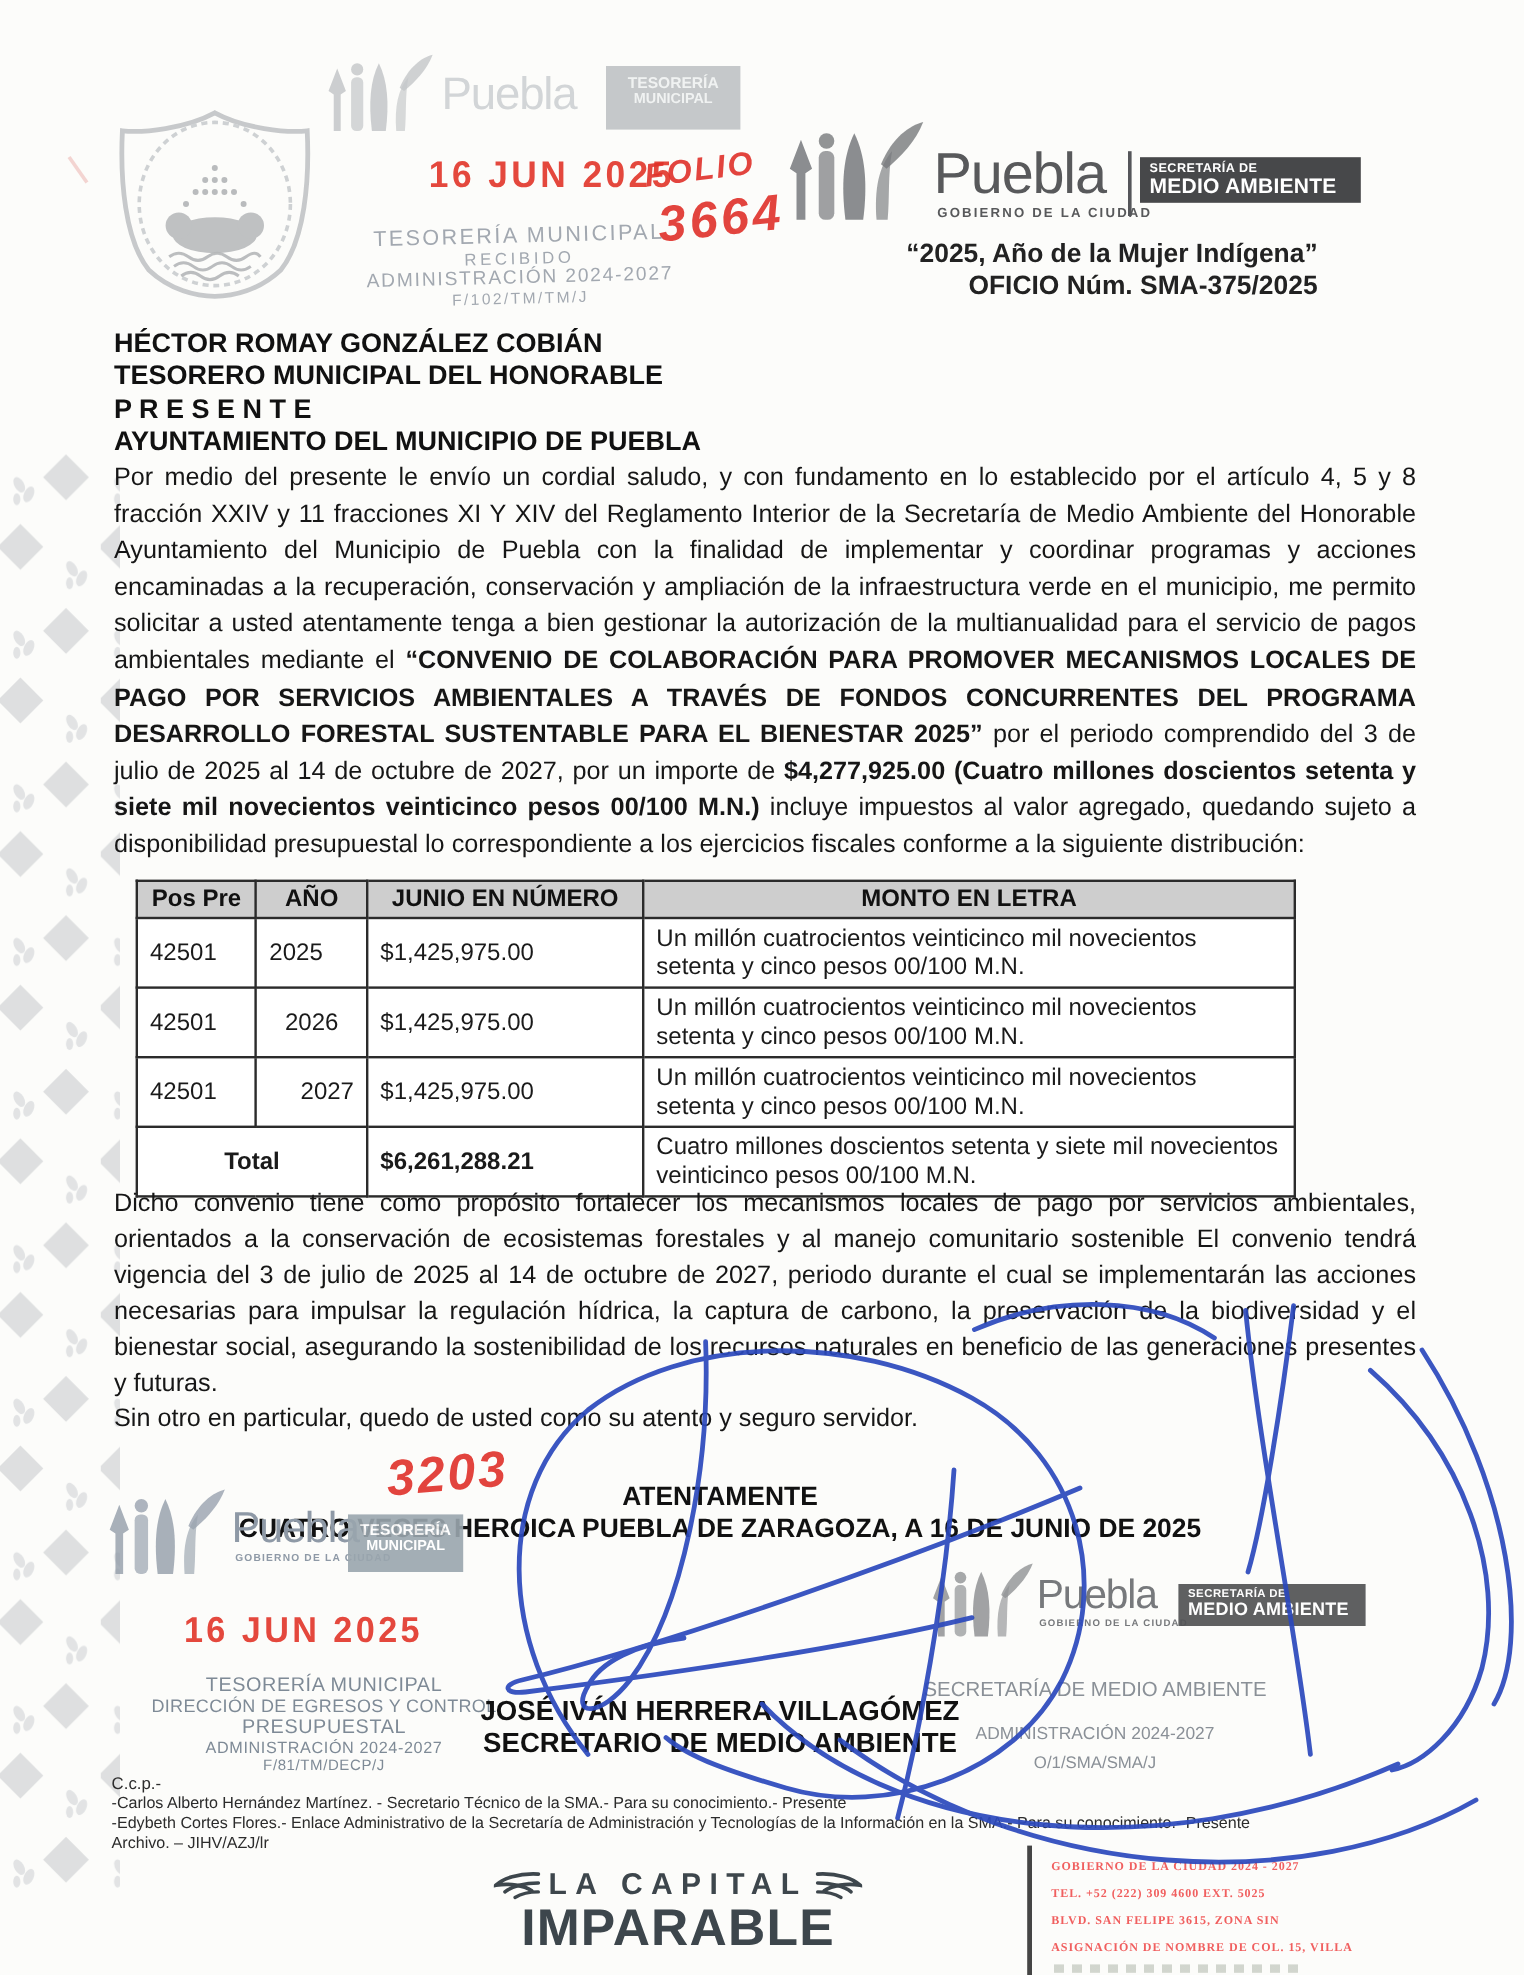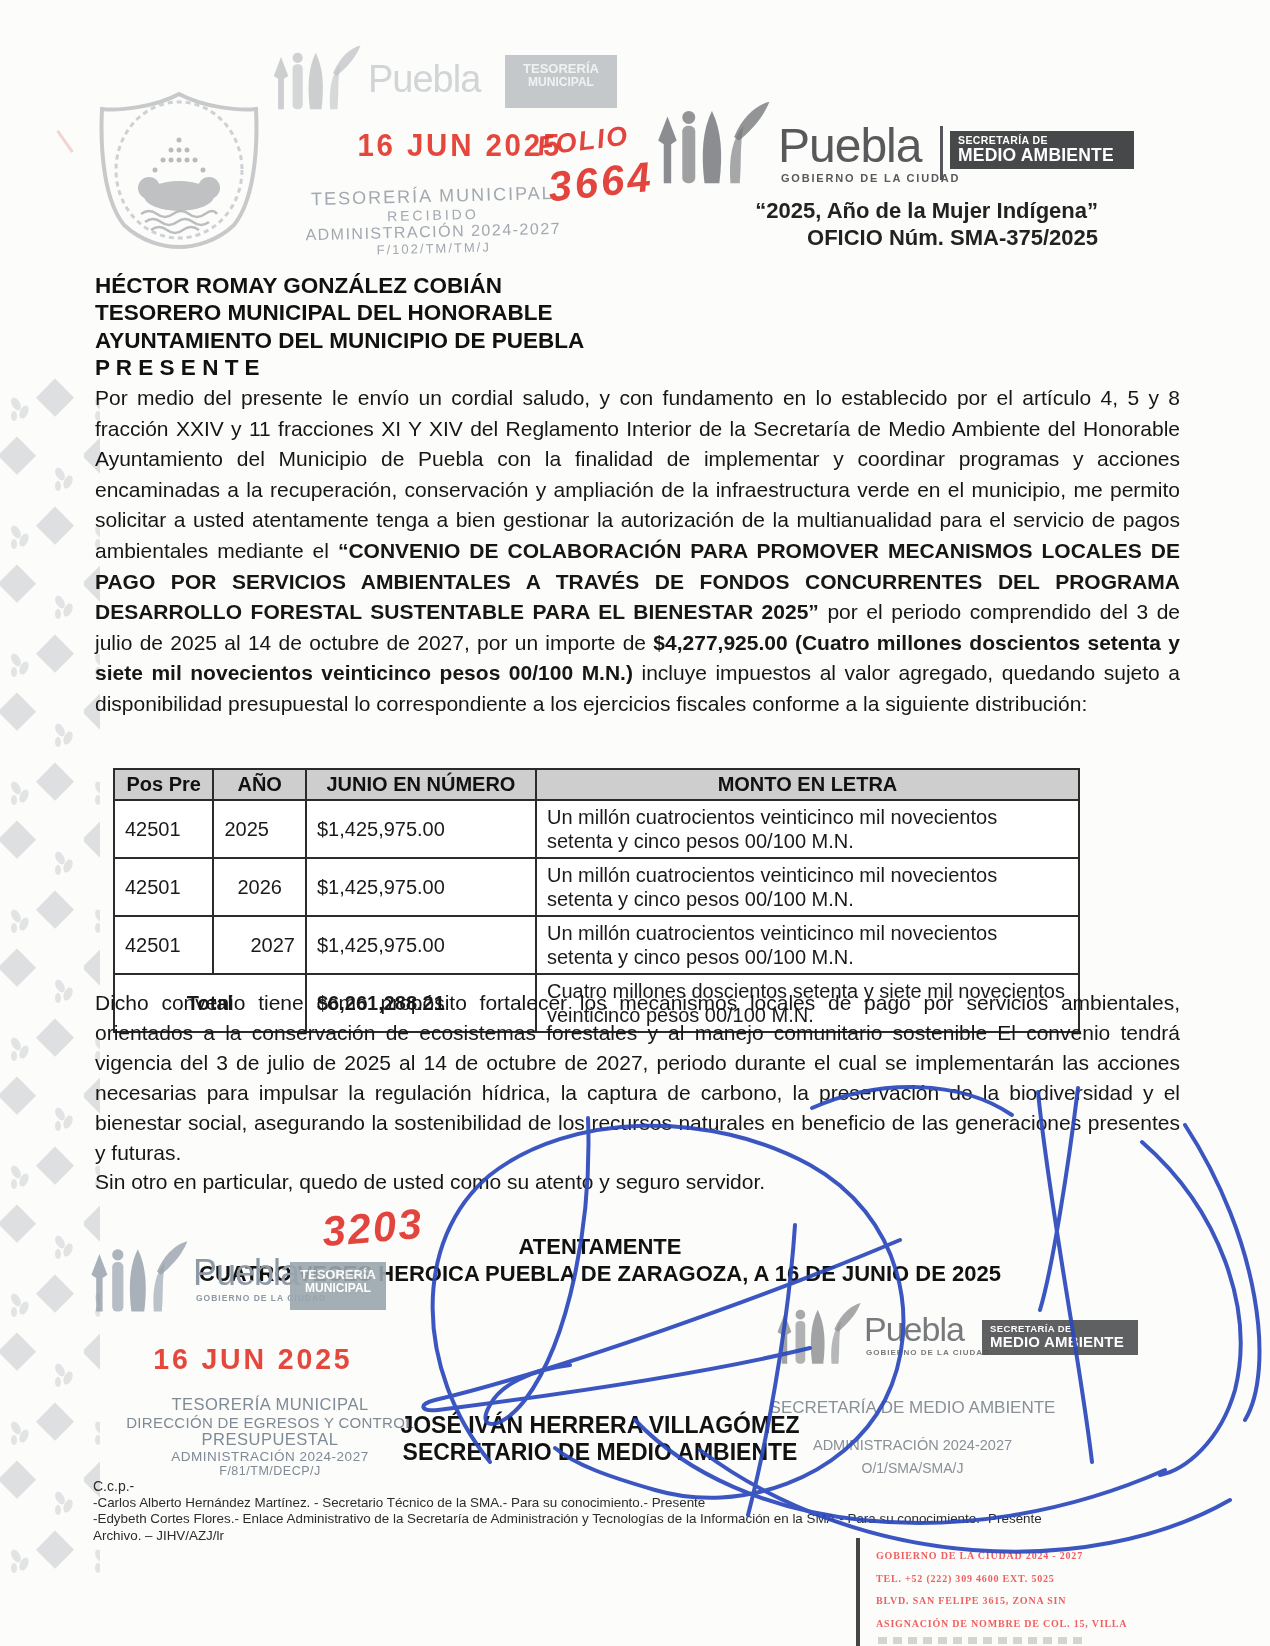--- a/index.html
+++ b/index.html
@@ -135,29 +135,29 @@
   <div class="abs dept-box" style="left:950px;top:131px;width:168px;">
     <span class="dept-small">SECRETARÍA DE</span>
     <span class="dept-big">MEDIO AMBIENTE</span>
   </div>
   <div class="abs motto-block" style="right:172px;top:197px;width:500px;">“2025, Año de la Mujer Indígena”</div>
   <div class="abs motto-block" style="right:172px;top:224px;width:500px;">OFICIO Núm. SMA-375/2025</div>
 
   <div class="abs" style="left:95px;top:272px;font-size:22.5px;font-weight:bold;line-height:27.4px;color:#111;">
     <div>HÉCTOR ROMAY GONZÁLEZ COBIÁN</div>
     <div>TESORERO MUNICIPAL DEL HONORABLE</div>
+    <div>P R E S E N T E</div>
     <div>AYUNTAMIENTO DEL MUNICIPIO DE PUEBLA</div>
-    <div>P R E S E N T E</div>
   </div>
 
   <div class="abs jtext" style="left:95px;top:383px;width:1085px;">
     <span>Por medio del presente le envío un cordial saludo, y con fundamento en lo establecido por el artículo 4, 5 y 8 fracción XXIV y 11 fracciones XI Y XIV del Reglamento Interior de la Secretaría de Medio Ambiente del Honorable Ayuntamiento del Municipio de Puebla con la finalidad de implementar y coordinar programas y acciones encaminadas a la recuperación, conservación y ampliación de la infraestructura verde en el municipio, me permito solicitar a usted atentamente tenga a bien gestionar la autorización de la multianualidad para el servicio de pagos ambientales mediante el </span><span class="bold">“CONVENIO DE COLABORACIÓN PARA PROMOVER MECANISMOS LOCALES DE PAGO POR SERVICIOS AMBIENTALES A TRAVÉS DE FONDOS CONCURRENTES DEL PROGRAMA DESARROLLO FORESTAL SUSTENTABLE PARA EL BIENESTAR 2025”</span><span> por el periodo comprendido del 3 de julio de 2025 al 14 de octubre de 2027, por un importe de </span><span class="bold">$4,277,925.00 (Cuatro millones doscientos setenta y siete mil novecientos veinticinco pesos 00/100 M.N.)</span><span> incluye impuestos al valor agregado, quedando sujeto a disponibilidad presupuestal lo correspondiente a los ejercicios fiscales conforme a la siguiente distribución:</span>
   </div>
 
-  <table class="dist abs" style="left:113px;top:768px;width:967px;">
+  <table class="dist abs" style="left:113px;top:733px;width:967px;">
     <colgroup>
         <col style="width:100px">
         <col style="width:82px">
         <col style="width:232px">
         <col style="width:553px">
       </colgroup>
     <tbody>
         <tr>
       <th>Pos Pre</th>
       <th>AÑO</th>
@@ -237,20 +237,32 @@
     <div style="font-size:14px;line-height:17px;margin-top:6px;">O/1/SMA/SMA/J</div>
   </div>
 
   <div class="abs ccp" style="left:93px;top:1478px;width:1100px;">
     <div style="font-size:14px;">C.c.p.-</div>
     <div>-Carlos Alberto Hernández Martínez. - Secretario Técnico de la SMA.- Para su conocimiento.- Presente</div>
     <div>-Edybeth Cortes Flores.- Enlace Administrativo de la Secretaría de Administración y Tecnologías de la Información en la SMA.- Para su conocimiento.- Presente</div>
     <div>Archivo. – JIHV/AZJ/lr</div>
   </div>
 
+  <div class="abs capital" style="left:408px;top:1556px;width:314px;text-align:center;">
+    <div style="display:flex;align-items:center;justify-content:center;gap:6px;">
+      <svg class="wing" width="40" height="26" viewBox="0 0 42 28">
+          <use href="#wing"></use>
+        </svg>
+      <span style="font-size:25px;font-weight:bold;letter-spacing:7px;">LA CAPITAL</span>
+      <svg class="wing" width="40" height="26" viewBox="0 0 42 28" style="transform:scaleX(-1);">
+          <use href="#wing"></use>
+        </svg>
+    </div>
+    <div style="font-size:43px;font-weight:bold;letter-spacing:1px;margin-top:-2px;">IMPARABLE</div>
+  </div>
 
   <div class="abs" style="left:856px;top:1538px;width:4px;height:108px;background:#454545;"></div>
   <div class="abs addr" style="left:876px;top:1545px;width:390px;">
     <div>GOBIERNO DE LA CIUDAD 2024 - 2027</div>
     <div>TEL. +52 (222) 309 4600 EXT. 5025</div>
     <div>BLVD. SAN FELIPE 3615, ZONA SIN</div>
     <div>ASIGNACIÓN DE NOMBRE DE COL. 15, VILLA</div>
   </div>
   <div class="abs" style="left:878px;top:1637px;width:210px;height:7px;overflow:hidden;background:repeating-linear-gradient(90deg,#c7ccc3 0 9px,transparent 9px 15px);opacity:.8;"></div>
 

